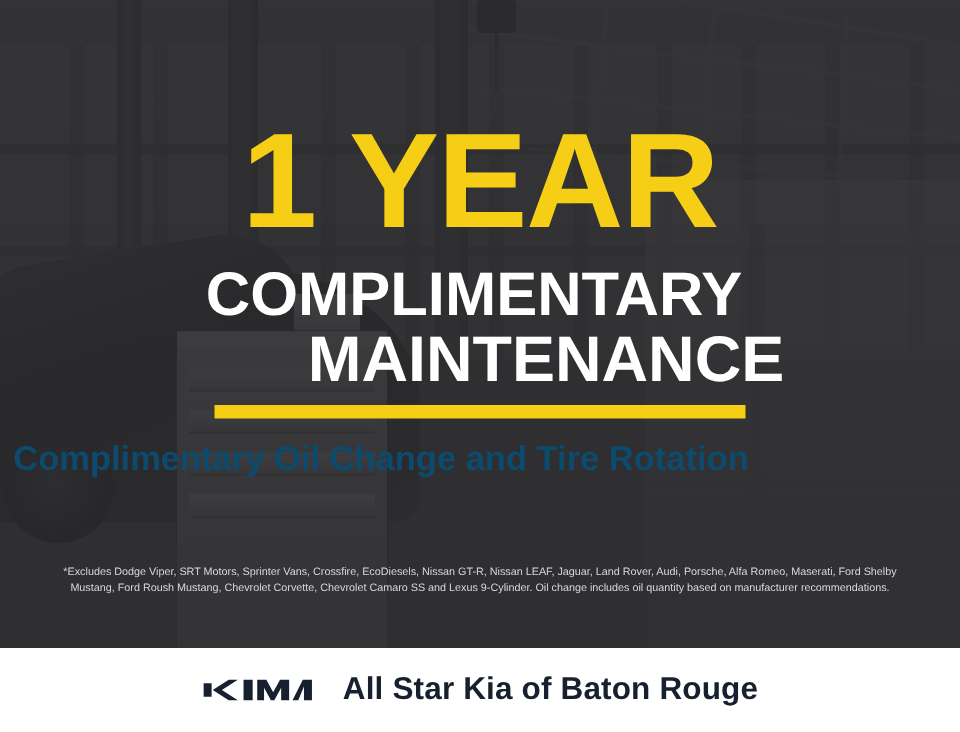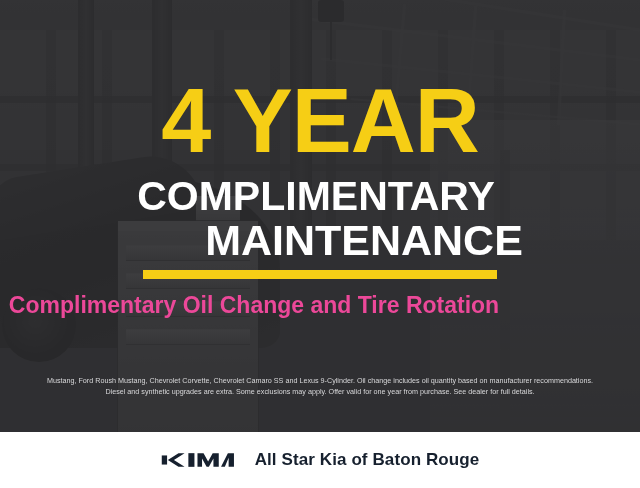--- a/index.html
+++ b/index.html
@@ -233,21 +233,21 @@
     top: 270px;
     width: 354px;
     height: 9px;
     background: #F6CE15;
   }
 
   .promo-line {
     position: absolute;
     left: 0;
     width: 508px;
-    color: #ec4899;
+    color: #0c4a6e;
     font-size: 23px;
     line-height: 26px;
     font-weight: bold;
   }
   .promo-line.l1 { top: 292px; }
   .promo-line.l2 { top: 320px; }
 
   .disclaimer {
     position: absolute;
     left: 14px;
@@ -277,21 +277,21 @@
     align-items: center;
     gap: 18px;
   }
   .kia-logo {
     display: block;
     width: 76px;
     height: 20px;
   }
   .dealer-name {
     color: #16202E;
-    font-size: 17px;
+    font-size: 21px;
     font-weight: bold;
     letter-spacing: 0.1px;
     white-space: nowrap;
   }
 </style>
 </head>
 <body>
 
 <div class="banner">
 
@@ -331,34 +331,34 @@
         <div class="drawer" style="top:52px"></div>
         <div class="drawer" style="top:80px"></div>
         <div class="drawer" style="top:108px"></div>
       </div>
     </div>
     <div class="overlay"></div>
   </div>
 
   <div class="content">
 
-    <div class="headline-year">4 YEAR</div>
+    <div class="headline-year">1 YEAR</div>
 
     <div class="headline-sub1">COMPLIMENTARY</div>
 
     <div class="headline-sub2">MAINTENANCE</div>
 
     <div class="divider"></div>
 
     <div class="promo-line l1">Complimentary Oil Change and Tire Rotation</div>
 
 
     <div class="disclaimer">
+      <div>*Excludes Dodge Viper, SRT Motors, Sprinter Vans, Crossfire, EcoDiesels, Nissan GT-R, Nissan LEAF, Jaguar, Land Rover, Audi, Porsche, Alfa Romeo, Maserati, Ford Shelby</div>
       <div>Mustang, Ford Roush Mustang, Chevrolet Corvette, Chevrolet Camaro SS and Lexus 9-Cylinder. Oil change includes oil quantity based on manufacturer recommendations.</div>
-      <div>Diesel and synthetic upgrades are extra. Some exclusions may apply. Offer valid for one year from purchase. See dealer for full details.</div>
     </div>
   </div>
 
   <div class="footer">
     <div class="footer-inner">
       <svg class="kia-logo" viewBox="0 0 200 52" aria-hidden="true">
         <path fill="#16202E" d="M2 14 L16 14 L16 38 L2 38 Z"></path>
         <path fill="#16202E" d="M18 26 L46 8 L62 8 L34 26 L62 44 L46 44 Z"></path>
         <path fill="#16202E" d="M72 8 L88 8 L88 44 L72 44 Z"></path>
         <path fill="#16202E" d="M96 8 L112 8 L124 30 L136 8 L152 8 L152 44 L138 44 L138 22 L126 44 L120 44 L108 22 L108 44 L96 44 Z"></path>

